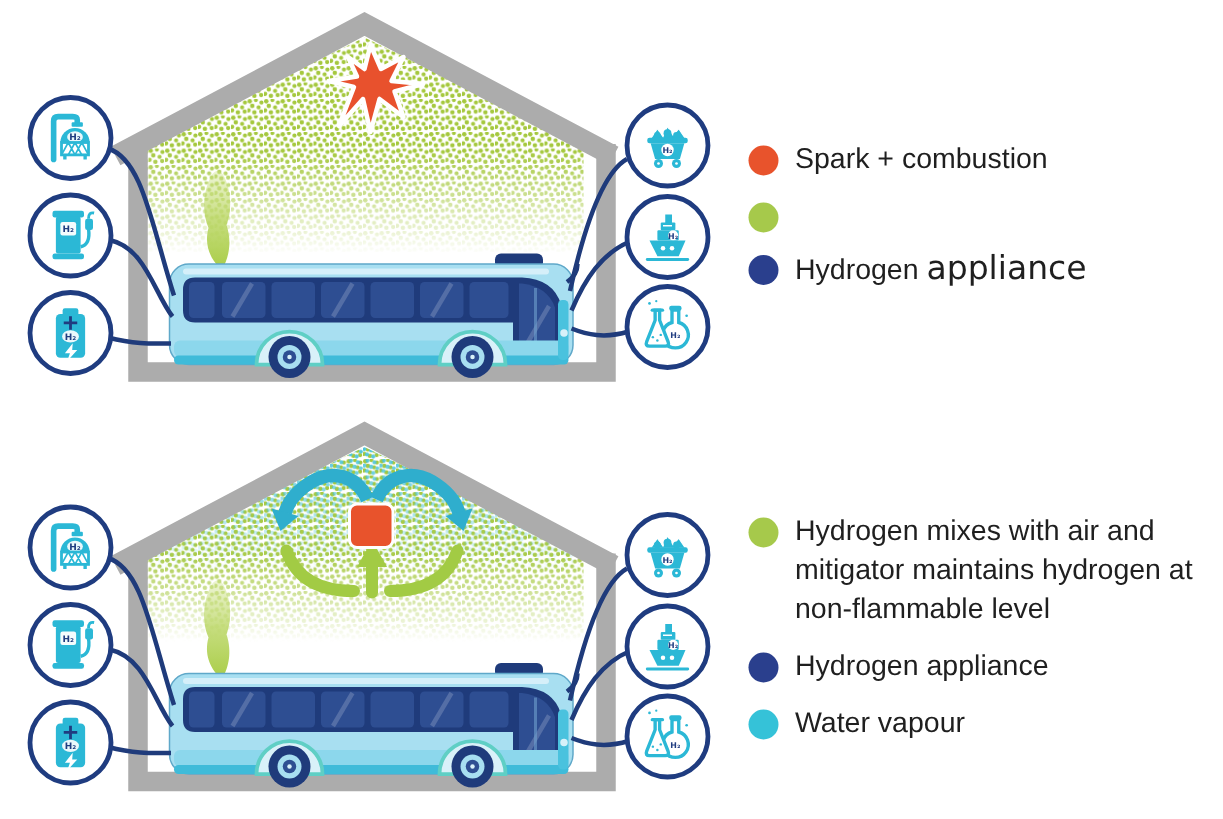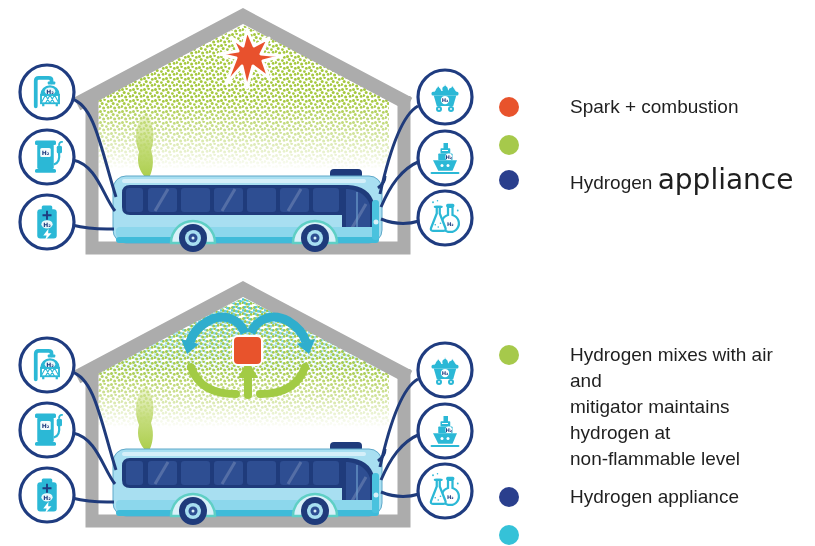--- a/index.html
+++ b/index.html
@@ -6,22 +6,22 @@
   .canvas{position:relative;width:815px;height:546px;background:#fff;overflow:hidden;
           font-family:"Liberation Sans",sans-serif;}
   svg.diagram{position:absolute;left:0;}
   #diagram-top{top:0;}
   #diagram-bottom{top:273px;}
   .legend{position:absolute;left:499px;width:310px;display:flex;flex-direction:column;gap:12px;}
   #legend-top{top:94px;}
   #legend-bottom{top:342px;}
   .legend-item{display:flex;align-items:flex-start;gap:11px;}
   .legend-dot{width:20px;height:20px;border-radius:50%;flex:0 0 auto;margin-top:3px;}
-  .legend-label{font-size:19px;line-height:26px;color:#1f1f1f;white-space:pre-line;margin-left:40px;}
-  .word-alt{font-size:28px;font-family:"DejaVu Sans",sans-serif;}
+  .legend-label{font-size:19px;line-height:26px;color:#1f1f1f;white-space:pre-line;}
+  .word-alt{font-size:22px;font-family:"DejaVu Sans",sans-serif;}
   svg text{font-family:"DejaVu Sans",sans-serif;font-weight:bold;}
 </style>
 </head>
 <body>
 
 <div class="canvas">
 
   <svg width="0" height="0" style="position:absolute" aria-hidden="true">
     <defs>
       <pattern id="pat-green" patternUnits="userSpaceOnUse" width="11" height="11">
@@ -311,16 +311,17 @@
       <span class="legend-label">Hydrogen mixes with air and
 mitigator maintains hydrogen at
 non-flammable level</span>
     </div>
     <div class="legend-item">
       <span class="legend-dot" style="background-color: rgb(42, 63, 141);"></span>
       <span class="legend-label">Hydrogen appliance</span>
     </div>
     <div class="legend-item">
       <span class="legend-dot" style="background-color: rgb(53, 194, 216);"></span>
+      <span class="legend-label">Water vapour</span>
     </div>
   </div>
 
 </div>
 
 </body></html>

